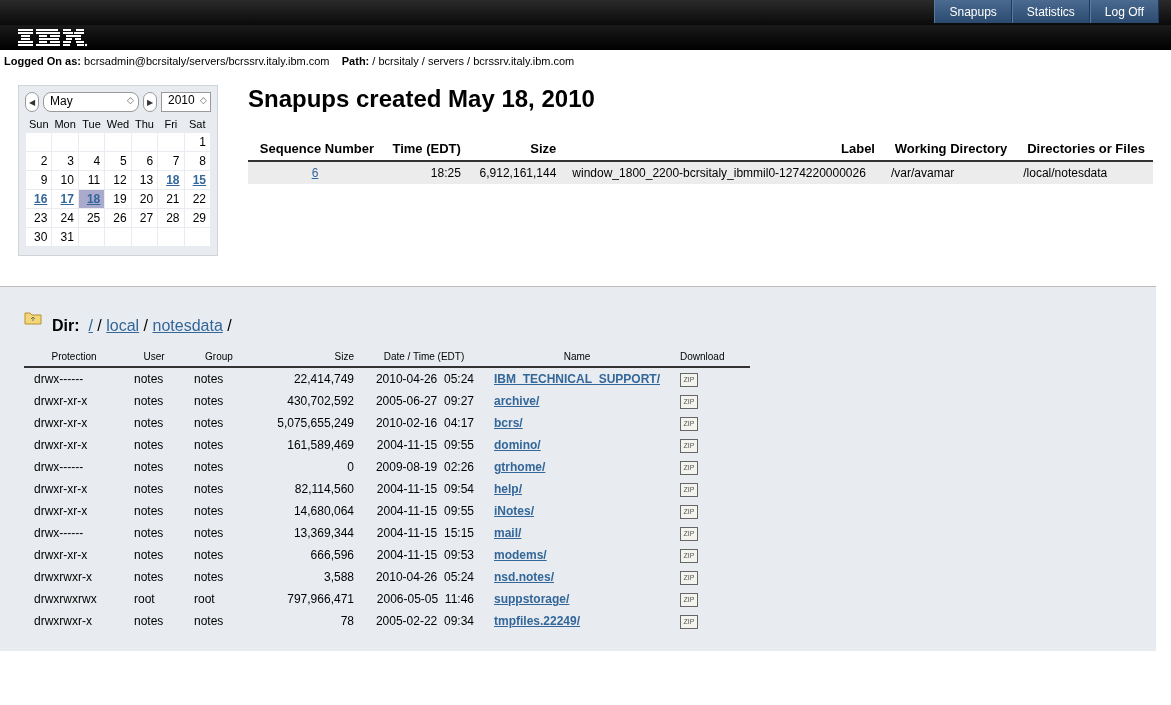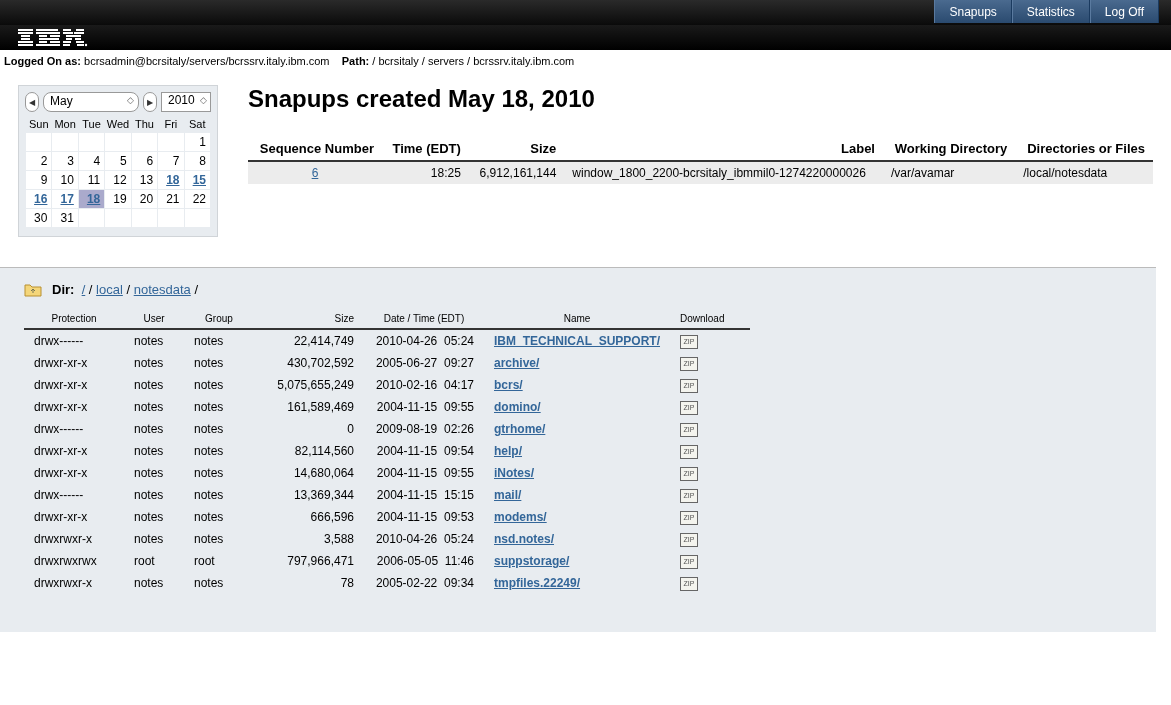--- a/index.html
+++ b/index.html
@@ -48,21 +48,21 @@
 .snapups-table td { padding: 4px 8px; font-size: 12px; background: #ececec; }
 .snapups-table td.num { text-align: right; }
 .snapups-table td.seq { text-align: center; }
 .snapups-table td.seq a { color: #336699; text-decoration: underline; }
 
 
 .file-browser-wrap { position: relative; }
 .file-browser { background: #e8ecf0; border-top: 1px solid #bbb; padding: 14px 24px 10px; height: 365px; overflow-y: scroll; width: 1156px; }
 .dir-row { display: flex; align-items: center; gap: 10px; margin-bottom: 12px; }
 .folder-icon { width: 18px; height: 14px; display: inline-block; }
-.dir-path { font-size: 13px; }
+.dir-path { font-size: 16px; margin-top: 16px; }
 .dir-path a { color: #336699; text-decoration: underline; }
 .dir-path b { font-weight: bold; }
 
 .file-table { border-collapse: collapse; }
 .file-table th { font-weight: normal; text-align: center; padding: 4px 10px; font-size: 10px; border-bottom: 2px solid #333; margin-top: 40px; }
 .file-table th.left { text-align: left; }
 .file-table th.right { text-align: right; }
 .file-table td { padding: 3px 10px; font-size: 12px; white-space: nowrap; }
 .file-table td.right { text-align: right; }
 .file-table td.name a { color: #336699; text-decoration: underline; font-weight: bold; }
@@ -182,20 +182,29 @@
             <td class="link"><a href="#">15</a></td>
           </tr>
           <tr>
             <td class="link"><a href="#">16</a></td>
             <td class="link"><a href="#">17</a></td>
             <td class="today"><a href="#">18</a></td>
             <td>19</td>
             <td>20</td>
             <td>21</td>
             <td>22</td>
+          </tr>
+          <tr>
+            <td>23</td>
+            <td>24</td>
+            <td>25</td>
+            <td>26</td>
+            <td>27</td>
+            <td>28</td>
+            <td>29</td>
           </tr>
           <tr>
             <td>30</td>
             <td>31</td>
             <td class="empty"></td>
             <td class="empty"></td>
             <td class="empty"></td>
             <td class="empty"></td>
             <td class="empty"></td>
           </tr>

